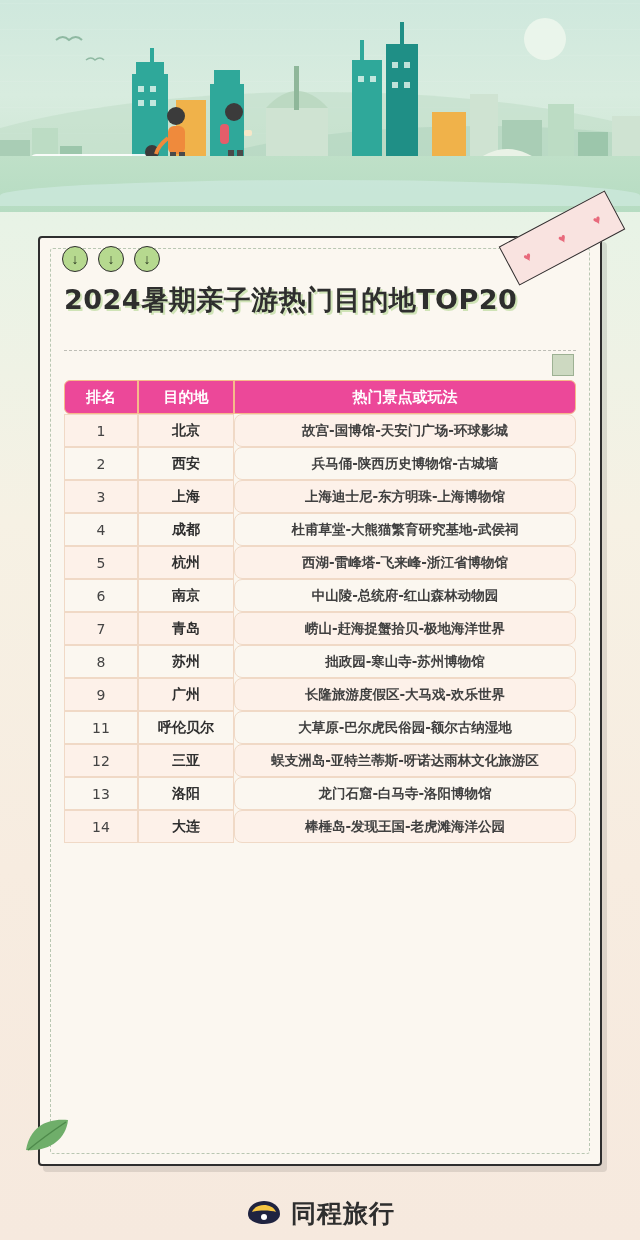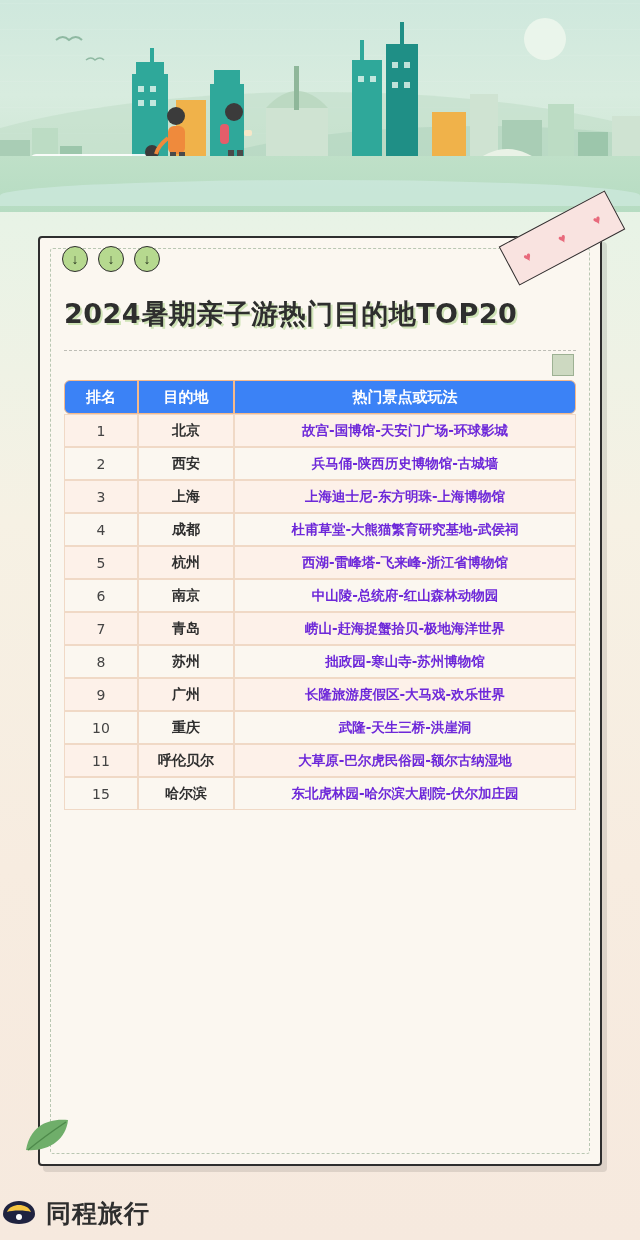--- a/index.html
+++ b/index.html
@@ -73,21 +73,21 @@
     background: #f9e3e0; border: 1.5px solid #2e2e2e;
     transform: rotate(-28deg);
     display: flex; align-items: center; justify-content: space-around;
     z-index: 6;
   }
   .tape .heart { color: #e86a7c; font-size: 13px; }
 
   
   .title-wrap {
     position: absolute; left: 24px; top: 44px; right: 24px; height: 64px;
-    display: flex; align-items: center;
+    display: flex; align-items: flex-start;
   }
   .title {
     font-size: 27px; font-weight: 700; color: #2e2e2e; letter-spacing: 0.5px;
     font-family: "DejaVu Sans", "Liberation Sans", sans-serif;
     text-shadow: 2px 2px 0 #cfe3b6;
   }
   .title-rule {
     position: absolute; left: 24px; right: 24px; top: 112px;
     border-top: 1px dashed #bdbdb5;
   }
@@ -104,44 +104,44 @@
   }
   .table th, .table td {
     border: 1px solid #f0d9c6;
     text-align: center;
     font-size: 14px;
     color: #3a3a3a;
     height: 33px;
     font-family: "DejaVu Sans", "Liberation Sans", sans-serif;
   }
   .table thead th {
-    background: #3b82f6;
+    background: #ec4899;
     color: #ffffff;
     font-weight: 700;
     font-size: 15px;
     height: 34px;
     border-color: #f6b98a;
   }
   .table thead th:first-child { border-top-left-radius: 6px; border-bottom-left-radius: 6px; }
   .table thead th:last-child  { border-top-right-radius: 6px; border-bottom-right-radius: 6px; }
   .col-rank { width: 74px; }
   .col-dest { width: 96px; }
   .table tbody tr:nth-child(odd)  td { background: #fdf1e9; }
   .table tbody tr:nth-child(even) td { background: #fbf7f0; }
   .table tbody td.rank { color: #444; }
   .table tbody td.dest { font-weight: 700; color: #2f2f2f; }
-  .table tbody td.spots { font-weight: 700; color: #6d28d9; font-size: 13.5px; }
+  .table tbody td.spots { font-weight: 700; color: #404040; font-size: 13.5px; border-radius: 8px; }
 
   
   .leaf {
     position: absolute; left: 22px; bottom: 86px; width: 58px; height: 40px;
   }
   .footer {
     position: absolute; left: 0; bottom: 0; width: 640px; height: 54px;
-    display: flex; align-items: center; gap: 8px;
+    display: flex; align-items: center; justify-content: center; gap: 8px;
   }
   .brand-mark {
     width: 38px; height: 26px; position: relative;
   }
   .brand-text {
     font-size: 25px; font-weight: 700; color: #2e2e2e;
     font-family: "DejaVu Sans", "Liberation Sans", sans-serif;
     letter-spacing: 1px;
   }
 </style>
@@ -309,33 +309,38 @@
           <td class="rank col-rank">8</td>
           <td class="dest col-dest">苏州</td>
           <td class="spots">拙政园-寒山寺-苏州博物馆</td>
         </tr>
         <tr>
           <td class="rank col-rank">9</td>
           <td class="dest col-dest">广州</td>
           <td class="spots">长隆旅游度假区-大马戏-欢乐世界</td>
         </tr>
         <tr>
-          <td class="rank col-rank">10</td>
-          <td class="dest col-dest">重庆</td>
-          <td class="spots">武隆-天生三桥-洪崖洞</td>
-        </tr>
-        <tr>
           <td class="rank col-rank">11</td>
           <td class="dest col-dest">呼伦贝尔</td>
           <td class="spots">大草原-巴尔虎民俗园-额尔古纳湿地</td>
         </tr>
         <tr>
-          <td class="rank col-rank">15</td>
-          <td class="dest col-dest">哈尔滨</td>
-          <td class="spots">东北虎林园-哈尔滨大剧院-伏尔加庄园</td>
+          <td class="rank col-rank">12</td>
+          <td class="dest col-dest">三亚</td>
+          <td class="spots">蜈支洲岛-亚特兰蒂斯-呀诺达雨林文化旅游区</td>
+        </tr>
+        <tr>
+          <td class="rank col-rank">13</td>
+          <td class="dest col-dest">洛阳</td>
+          <td class="spots">龙门石窟-白马寺-洛阳博物馆</td>
+        </tr>
+        <tr>
+          <td class="rank col-rank">14</td>
+          <td class="dest col-dest">大连</td>
+          <td class="spots">棒棰岛-发现王国-老虎滩海洋公园</td>
         </tr>
       </tbody>
   </table>
 </div>
 
 <svg class="leaf" viewBox="0 0 58 40">
   <path d="M4 36 C8 12 26 4 46 6 C44 26 26 38 4 36 Z" fill="#6fae6a"></path>
   <path d="M6 36 C18 26 32 16 44 8" stroke="#4e8a4b" stroke-width="1.5" fill="none"></path>
 </svg>
 

